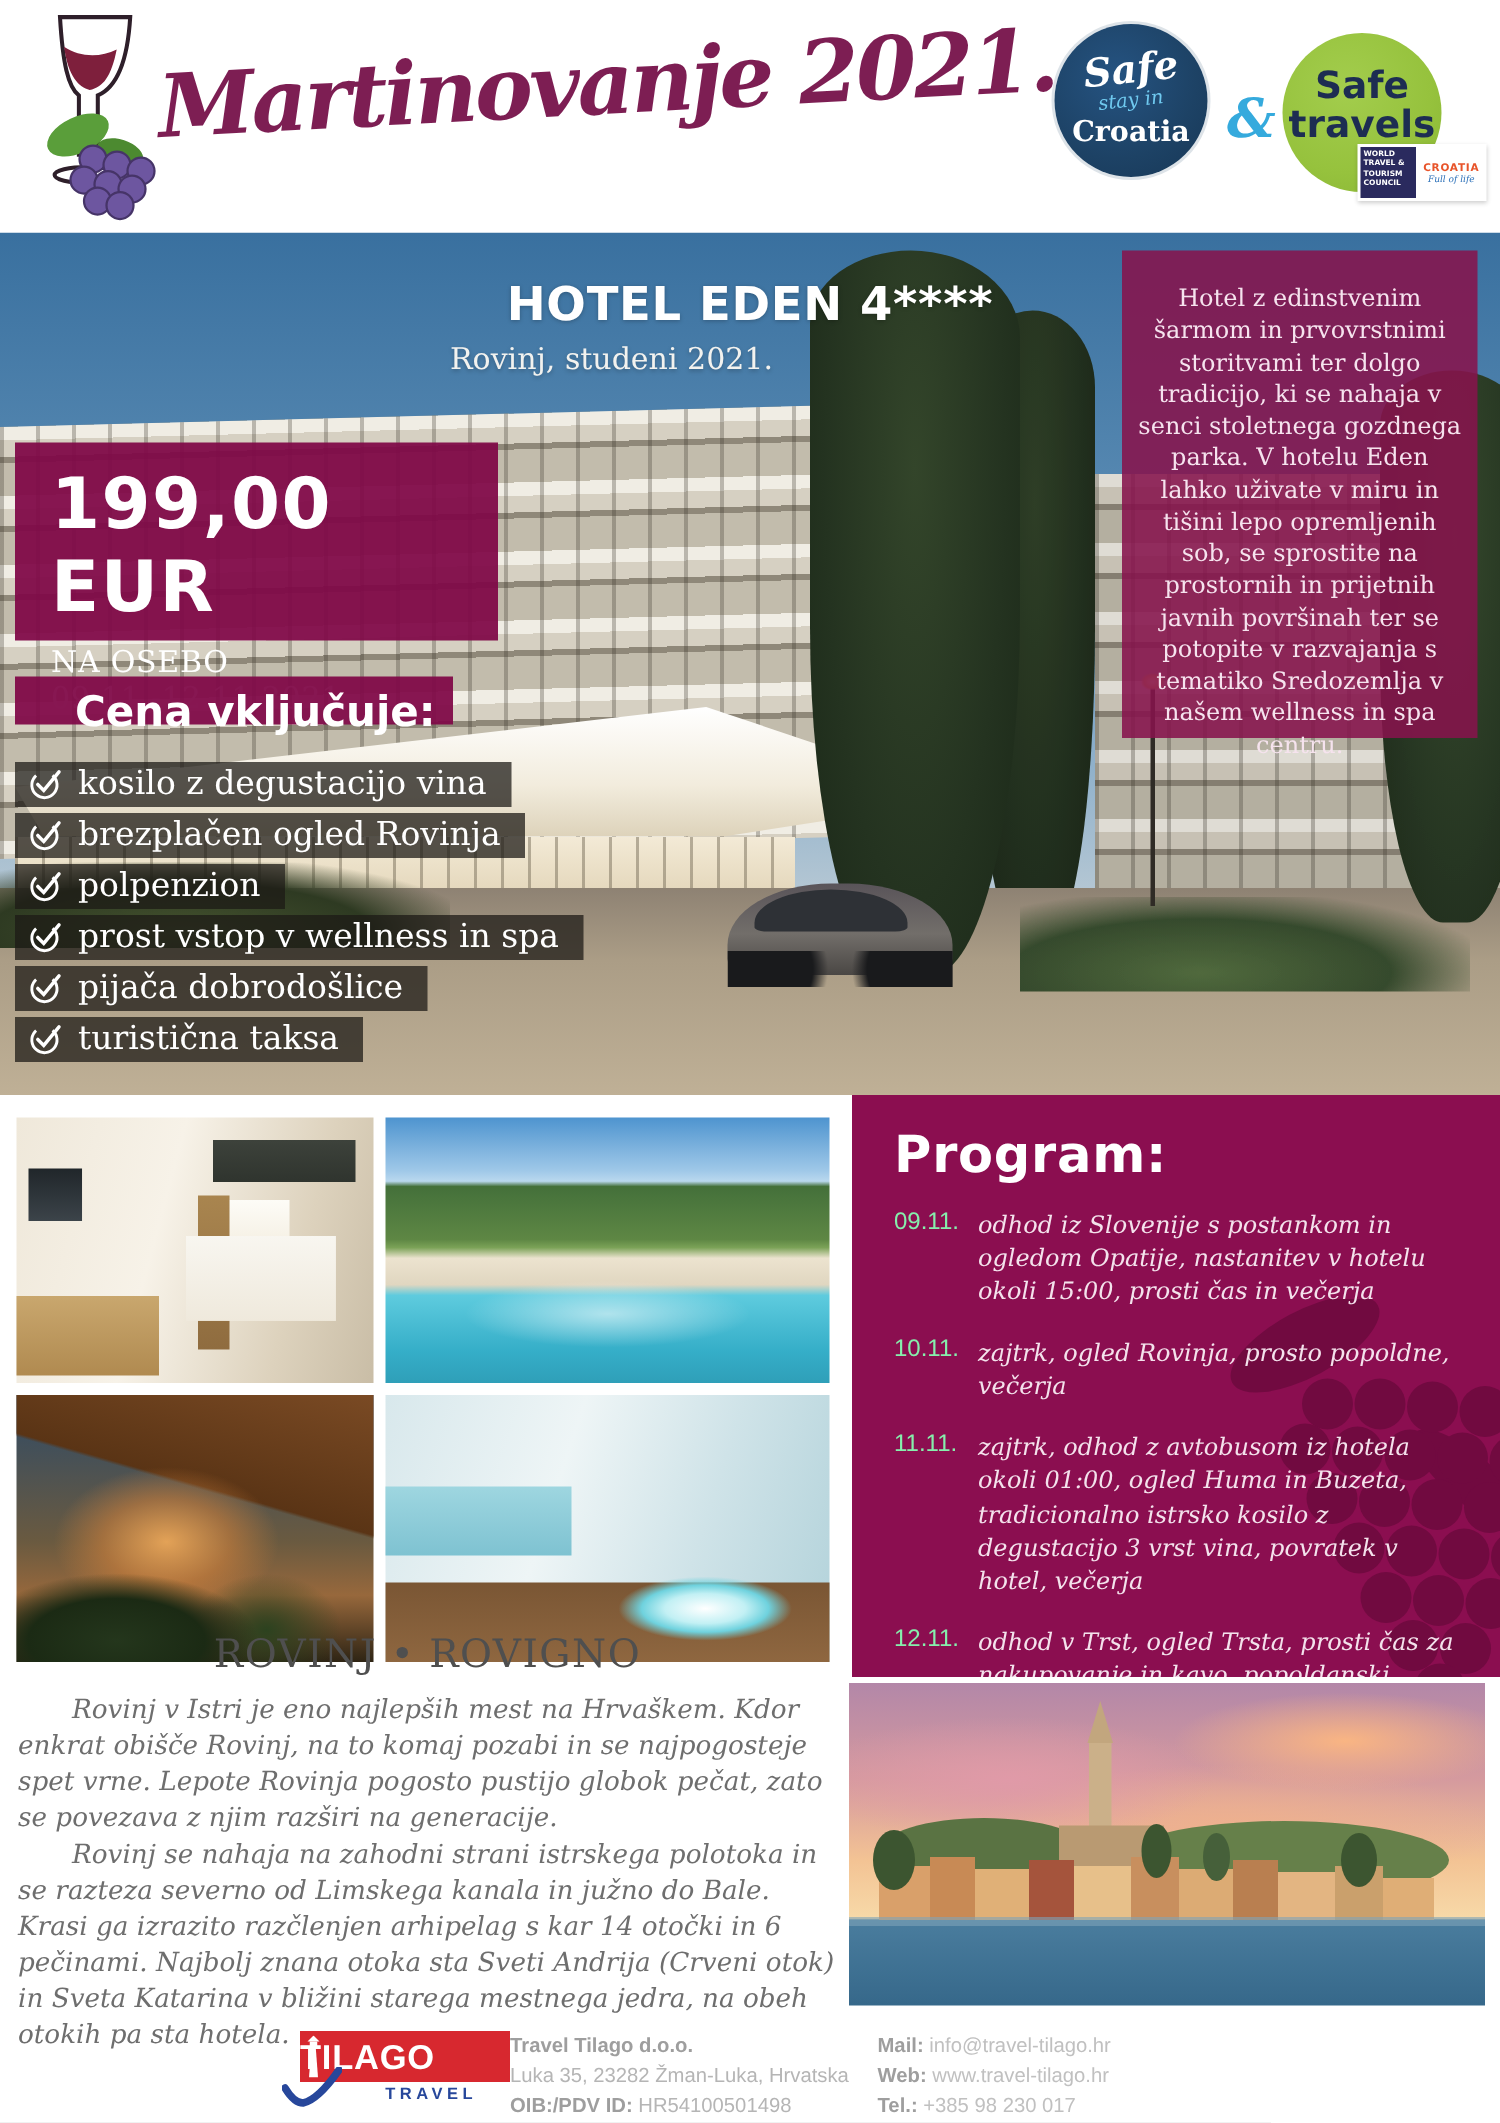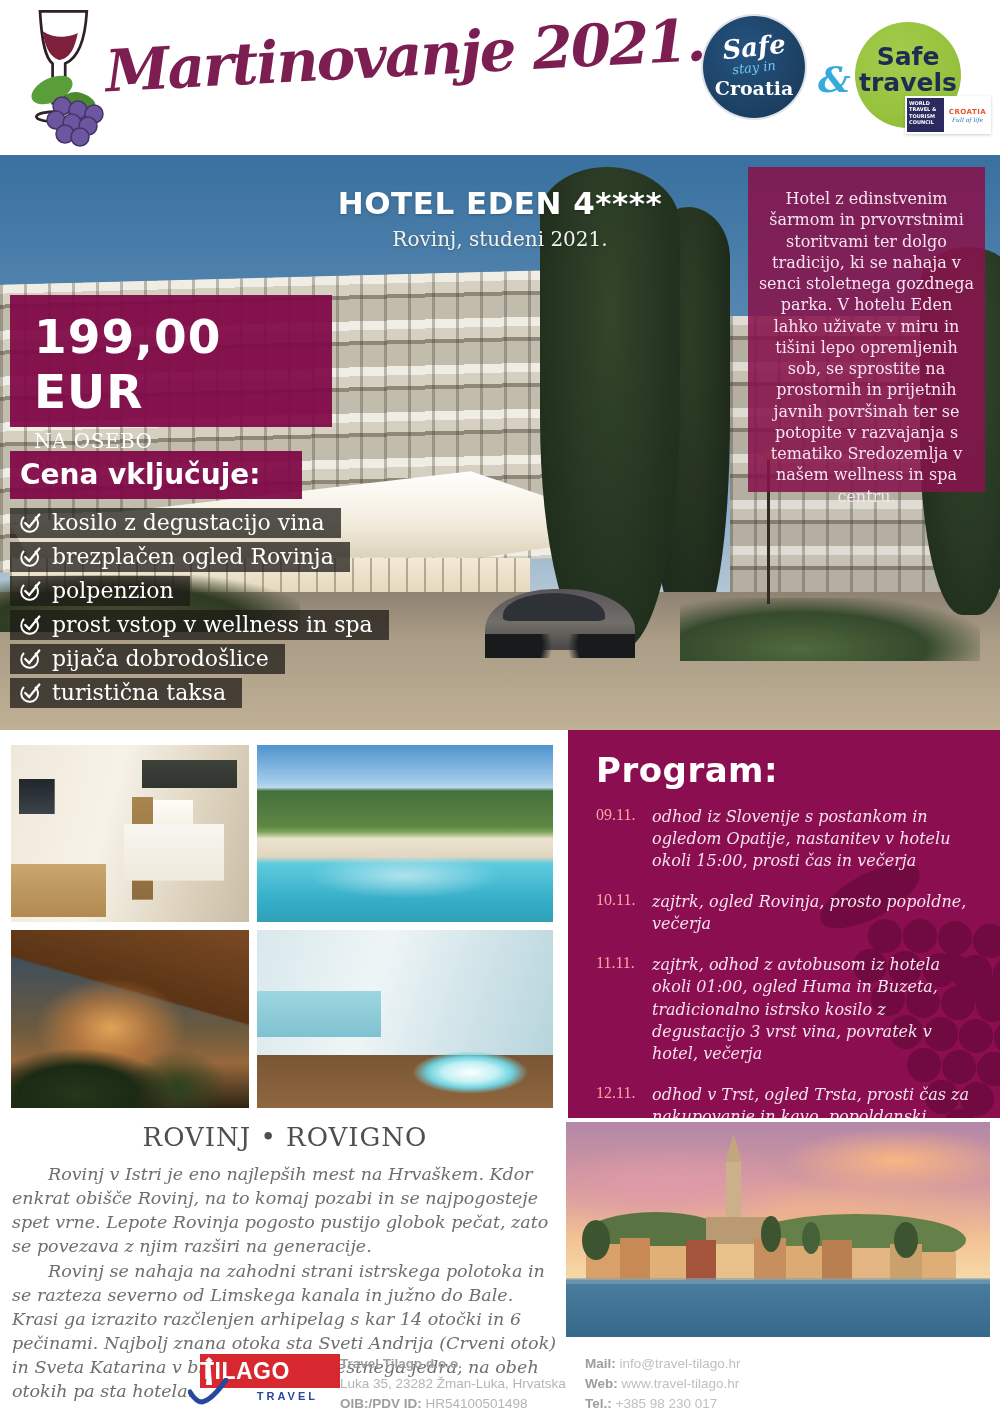--- a/index.html
+++ b/index.html
@@ -66,33 +66,33 @@
   .car::after{content:"";position:absolute;left:0;bottom:-14%;width:100%;height:40%;
       background:radial-gradient(circle at 16% 50%,#191a1c 0 26%,rgba(0,0,0,0) 34%),
                  radial-gradient(circle at 84% 50%,#191a1c 0 26%,rgba(0,0,0,0) 34%);}
   .lamp{position:absolute;right:23%;top:52%;width:3px;height:26%;background:#2f2b26;}
   .lamp::after{content:"";position:absolute;left:-6px;top:-5px;width:15px;height:11px;
       background:radial-gradient(#ffe9b0 0%,#e8b860 55%,rgba(0,0,0,0) 78%);}
 
   
   .hero-title{position:absolute;left:300px;top:30px;width:400px;text-align:center;color:#fff;
       font-size:31px;font-weight:bold;letter-spacing:.5px;text-shadow:0 1px 3px rgba(0,0,0,.25);}
-  .hero-sub{position:absolute;left:300px;top:72px;width:400px;text-align:center;color:#f2f2ef;
+  .hero-sub{position:absolute;left:300px;top:72px;width:400px;color:#f2f2ef;
       font-family:"DejaVu Serif",serif;font-size:20px;text-shadow:0 1px 3px rgba(0,0,0,.25);}
   .desc-panel{position:absolute;left:748px;top:12px;width:237px;height:325px;
       background:rgba(134,19,76,.88);color:#f6e3ee;text-align:center;
       font-family:"DejaVu Serif",serif;font-size:16px;line-height:1.33;
       padding:21px 9px;box-sizing:border-box;}
   .price-box{position:absolute;left:10px;top:140px;width:322px;height:132px;
       background:rgba(128,9,71,.94);color:#fff;padding:14px 0 0 24px;box-sizing:border-box;}
   .price-big{font-size:47px;font-weight:bold;letter-spacing:1px;}
   .price-note{font-family:"DejaVu Serif",serif;font-size:20px;margin-top:10px;letter-spacing:.5px;}
-  .cena-box{position:absolute;left:10px;top:296px;width:292px;height:48px;
+  .cena-box{position:absolute;left:10px;top:296px;width:292px;height:32px;
       background:rgba(128,9,71,.94);color:#fff;font-size:28px;font-weight:bold;
-      line-height:48px;padding-left:10px;box-sizing:border-box;}
+      line-height:48px;padding-left:40px;box-sizing:border-box;}
   .checklist{position:absolute;left:10px;top:353px;}
   .chk{display:flex;align-items:center;width:fit-content;margin-bottom:4px;
       background:rgba(28,25,21,.74);color:#fff;font-family:"DejaVu Serif",serif;
       font-size:22px;padding:2px 16px 3px 9px;}
   .chk svg{margin-right:10px;flex:0 0 auto;}
 
   
   .grid{position:absolute;left:11px;top:745px;width:546px;height:363px;
       display:grid;grid-template-columns:238px 296px;grid-template-rows:177px 178px;gap:8px;}
   .ph{width:100%;height:100%;}
@@ -116,27 +116,27 @@
   .ph-spa{background:
       radial-gradient(ellipse 26% 16% at 72% 80%, #ffffff 0%, #c2f0f4 35%, #6fd2de 55%, rgba(111,210,222,0) 75%),
       linear-gradient(#7a5634,#8f6740) 0 100%/100% 30% no-repeat,
       linear-gradient(#9ed6e0,#7ec2d1) 0 46%/42% 26% no-repeat,
       linear-gradient(108deg,#d8e8ec 0%,#eef5f6 38%,#cfe3e8 68%,#b2d2da 100%);}
 
   .program{position:absolute;left:568px;top:730px;width:432px;height:388px;background:#8b0e50;
       color:#fff;box-sizing:border-box;padding:20px 18px 0 28px;overflow:hidden;}
   .program h2{margin:0 0 16px 0;font-size:34px;font-weight:bold;letter-spacing:.5px;}
   .pitem{display:flex;margin-bottom:19px;position:relative;z-index:2;}
-  .pdate{flex:0 0 56px;font-family:Liberation Serif, serif;font-size:16px;color:#fca5a5;}
+  .pdate{flex:0 0 56px;font-family:Liberation Sans, sans-serif;font-size:16px;color:#86efac;}
   .ptext{flex:1;font-family:"DejaVu Serif",serif;font-style:italic;font-size:16px;
       line-height:1.38;color:#f4e2ec;}
   .grapes-mark{position:absolute;right:-20px;bottom:-18px;z-index:1;opacity:.55;}
 
   
-  .rov-text{position:absolute;left:12px;top:1122px;width:546px;color:#6e6e6e;}
+  .rov-text{position:absolute;left:12px;top:1088px;width:546px;color:#6e6e6e;}
   .rov-text h3{margin:0 0 10px 0;text-align:center;font-family:"DejaVu Serif",serif;
       font-weight:normal;font-size:26px;letter-spacing:1px;color:#4f4f4f;}
   .rov-text p{margin:0;font-family:"DejaVu Serif",serif;font-style:italic;font-size:17.5px;
       line-height:1.38;text-indent:36px;text-align:left;}
   .ph-city{position:absolute;left:566px;top:1122px;width:424px;height:215px;background:
       radial-gradient(ellipse 45% 25% at 78% 18%, #f9b583 0%, rgba(249,181,131,0) 60%),
       radial-gradient(ellipse 50% 30% at 25% 30%, #e09aa8 0%, rgba(224,154,168,0) 65%),
       radial-gradient(ellipse 60% 28% at 60% 45%, #eeb08e 0%, rgba(238,176,142,0) 70%),
       linear-gradient(180deg,#b387a8 0%,#d59a9e 30%,#f3c394 55%,#f7d9a8 73%,#4a7d9e 73.5%,#36688a 100%);}
   .ph-city svg{position:absolute;left:0;bottom:0;}

